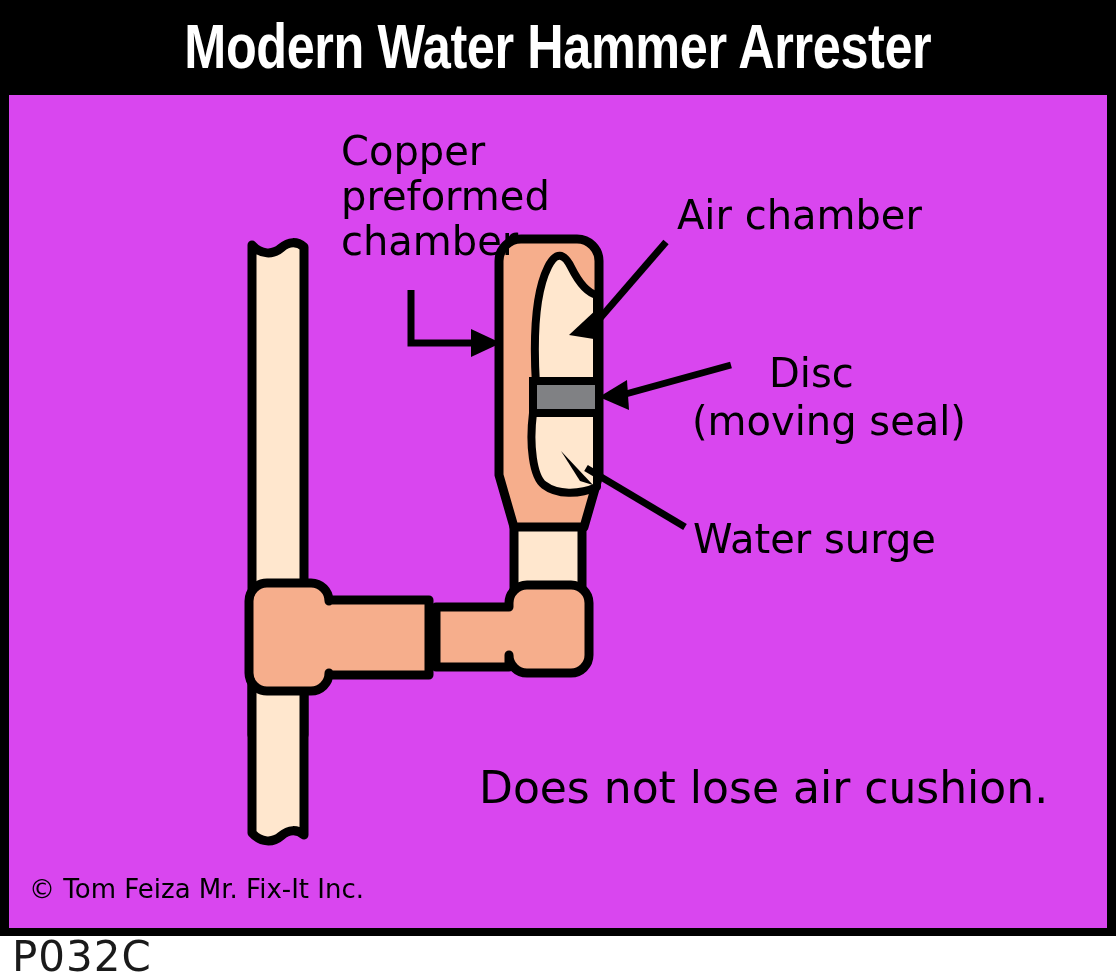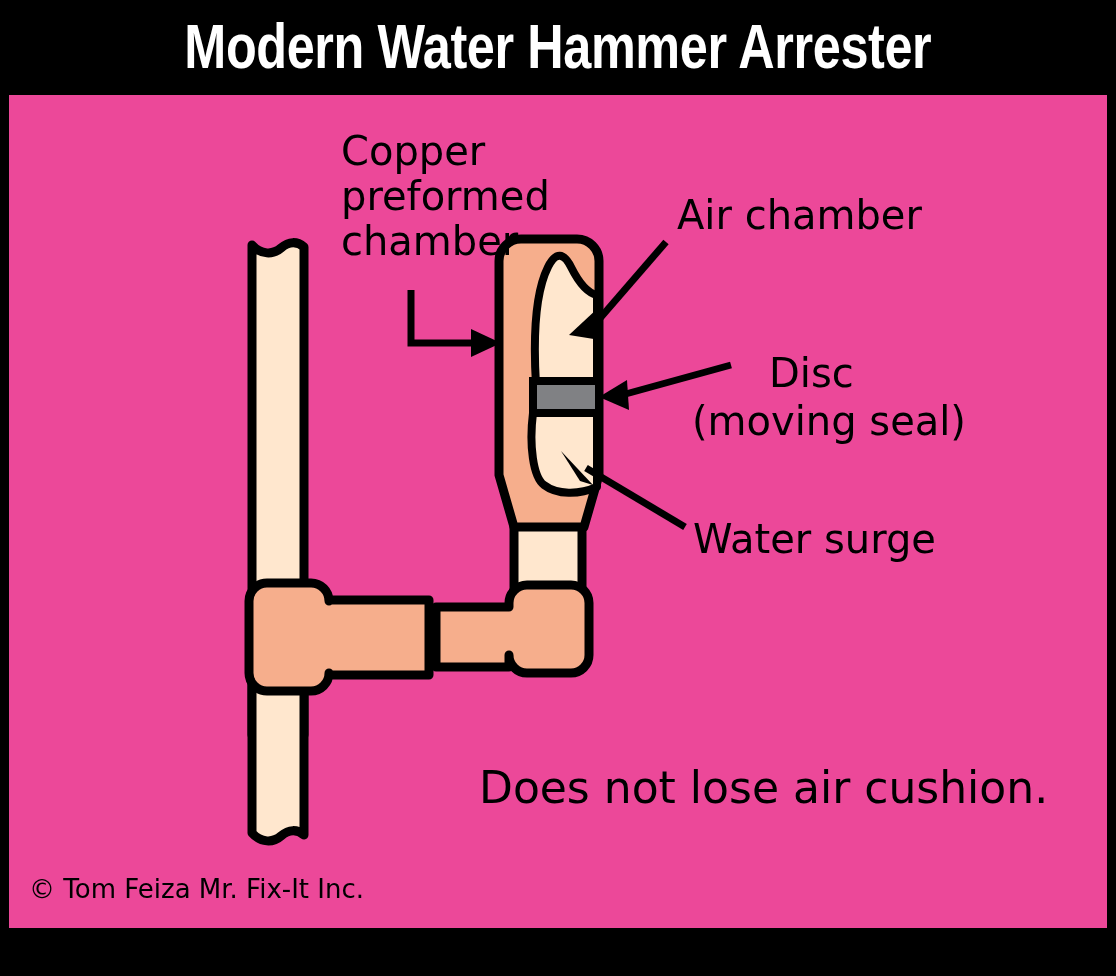--- a/index.html
+++ b/index.html
@@ -42,21 +42,21 @@
     white-space: nowrap;
     line-height: 1;
   }
   
   #panel {
     position: absolute;
     left: 9px;
     top: 95px;
     width: 1098px;
     height: 833px;
-    background: #ec4899;
+    background: #d946ef;
     overflow: hidden;
   }
   #panel-svg {
     position: absolute;
     left: 0; top: 0;
     width: 1098px;
     height: 833px;
     display: block;
   }
   
@@ -207,14 +207,17 @@
       <text class="hand" x="683" y="340" font-size="40">(moving seal)</text>
 
       <text class="hand" x="684" y="458" font-size="40">Water surge</text>
 
       <text class="hand" x="470" y="708" font-size="44">Does not lose air cushion.</text>
 
       <text class="hand" x="20" y="803" font-size="26">© Tom Feiza Mr. Fix-It Inc.</text>
     </svg>
   </div>
 
+  <div id="code-strip">
+    <div id="code-text">P032C</div>
+  </div>
 
 </div>
 
 </body></html>

